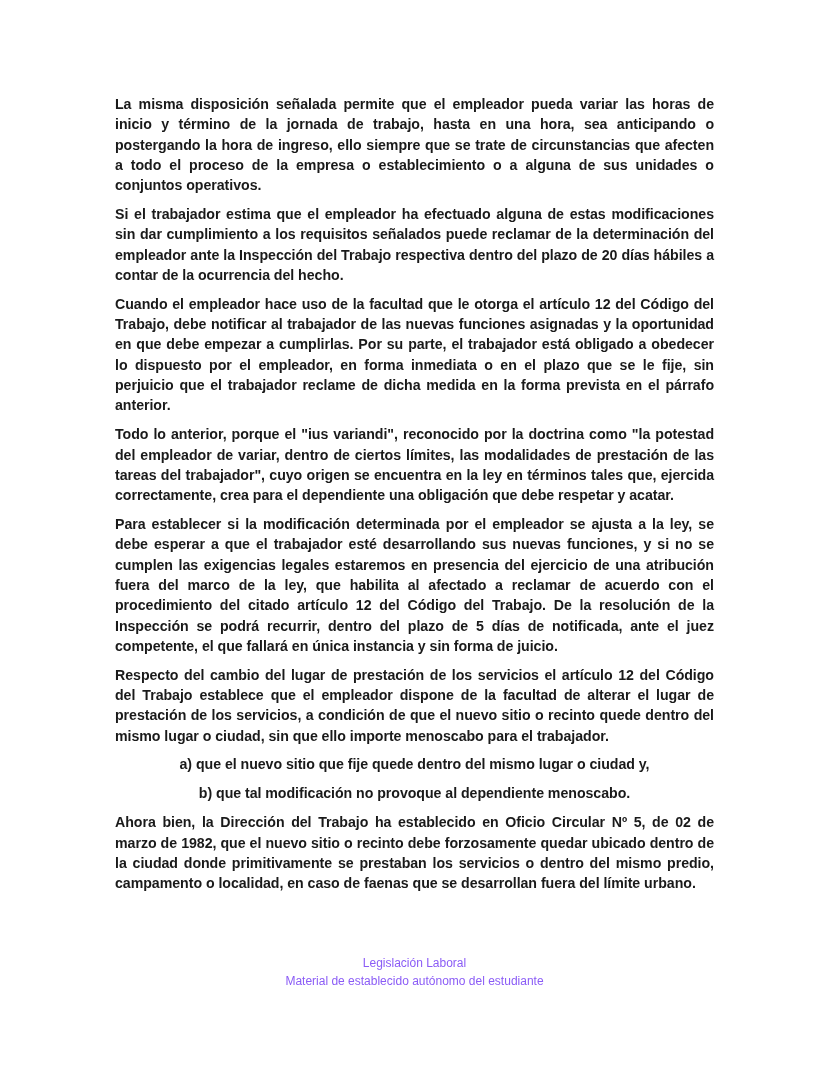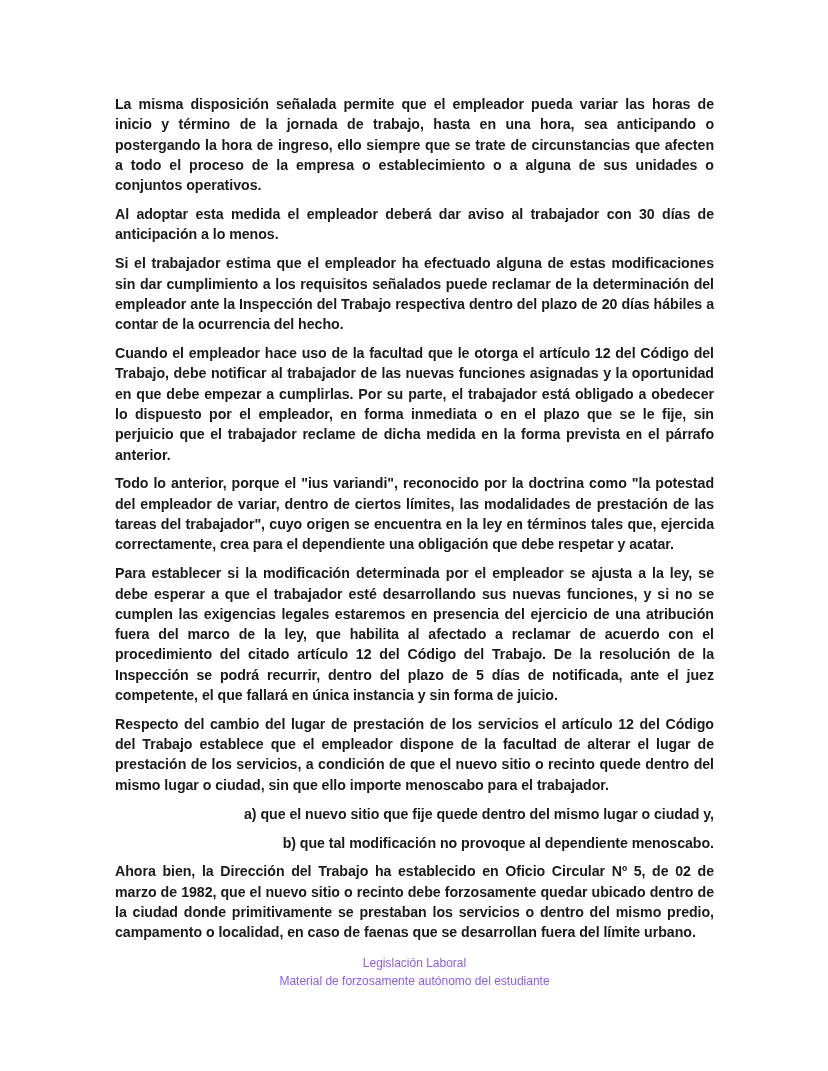--- a/index.html
+++ b/index.html
@@ -23,48 +23,47 @@
       font-weight: bold;
     }
     .para {
       font-size: 14.2px;
       line-height: 20.3px;
       text-align: justify;
       margin: 0 0 8.6px 0;
       letter-spacing: -0.05px;
     }
     .para.list {
-      text-align: right;
+      text-align: center;
     }
     .footer {
       position: absolute;
       left: 115px;
       width: 599px;
       top: 955px;
       text-align: center;
       font-size: 12px;
       line-height: 17.5px;
       color: #8b5cf6;
     }
     .footer div {
       margin: 0;
     }
   </style>
 </head>
 <body>
 
 <div class="page">
   <p class="para">La misma disposición señalada permite que el empleador pueda variar las horas de inicio y término de la jornada de trabajo, hasta en una hora, sea anticipando o postergando la hora de ingreso, ello siempre que se trate de circunstancias que afecten a todo el proceso de la empresa o establecimiento o a alguna de sus unidades o conjuntos operativos.</p>
-  <p class="para">Al adoptar esta medida el empleador deberá dar aviso al trabajador con 30 días de anticipación a lo menos.</p>
   <p class="para">Si el trabajador estima que el empleador ha efectuado alguna de estas modificaciones sin dar cumplimiento a los requisitos señalados puede reclamar de la determinación del empleador ante la Inspección del Trabajo respectiva dentro del plazo de 20 días hábiles a contar de la ocurrencia del hecho.</p>
   <p class="para">Cuando el empleador hace uso de la facultad que le otorga el artículo 12 del Código del Trabajo, debe notificar al trabajador de las nuevas funciones asignadas y la oportunidad en que debe empezar a cumplirlas. Por su parte, el trabajador está obligado a obedecer lo dispuesto por el empleador, en forma inmediata o en el plazo que se le fije, sin perjuicio que el trabajador reclame de dicha medida en la forma prevista en el párrafo anterior.</p>
   <p class="para">Todo lo anterior, porque el "ius variandi", reconocido por la doctrina como "la potestad del empleador de variar, dentro de ciertos límites, las modalidades de prestación de las tareas del trabajador", cuyo origen se encuentra en la ley en términos tales que, ejercida correctamente, crea para el dependiente una obligación que debe respetar y acatar.</p>
   <p class="para">Para establecer si la modificación determinada por el empleador se ajusta a la ley, se debe esperar a que el trabajador esté desarrollando sus nuevas funciones, y si no se cumplen las exigencias legales estaremos en presencia del ejercicio de una atribución fuera del marco de la ley, que habilita al afectado a reclamar de acuerdo con el procedimiento del citado artículo 12 del Código del Trabajo. De la resolución de la Inspección se podrá recurrir, dentro del plazo de 5 días de notificada, ante el juez competente, el que fallará en única instancia y sin forma de juicio.</p>
   <p class="para">Respecto del cambio del lugar de prestación de los servicios el artículo 12 del Código del Trabajo establece que el empleador dispone de la facultad de alterar el lugar de prestación de los servicios, a condición de que el nuevo sitio o recinto quede dentro del mismo lugar o ciudad, sin que ello importe menoscabo para el trabajador.</p>
   <p class="para list">a) que el nuevo sitio que fije quede dentro del mismo lugar o ciudad y,</p>
   <p class="para list">b) que tal modificación no provoque al dependiente menoscabo.</p>
   <p class="para">Ahora bien, la Dirección del Trabajo ha establecido en Oficio Circular Nº 5, de 02 de marzo de 1982, que el nuevo sitio o recinto debe forzosamente quedar ubicado dentro de la ciudad donde primitivamente se prestaban los servicios o dentro del mismo predio, campamento o localidad, en caso de faenas que se desarrollan fuera del límite urbano.</p>
 </div>
 
 <div class="footer">
   <div>Legislación Laboral</div>
-  <div>Material de forzosamente autónomo del estudiante</div>
+  <div>Material de establecido autónomo del estudiante</div>
 </div>
 
 </body></html>

